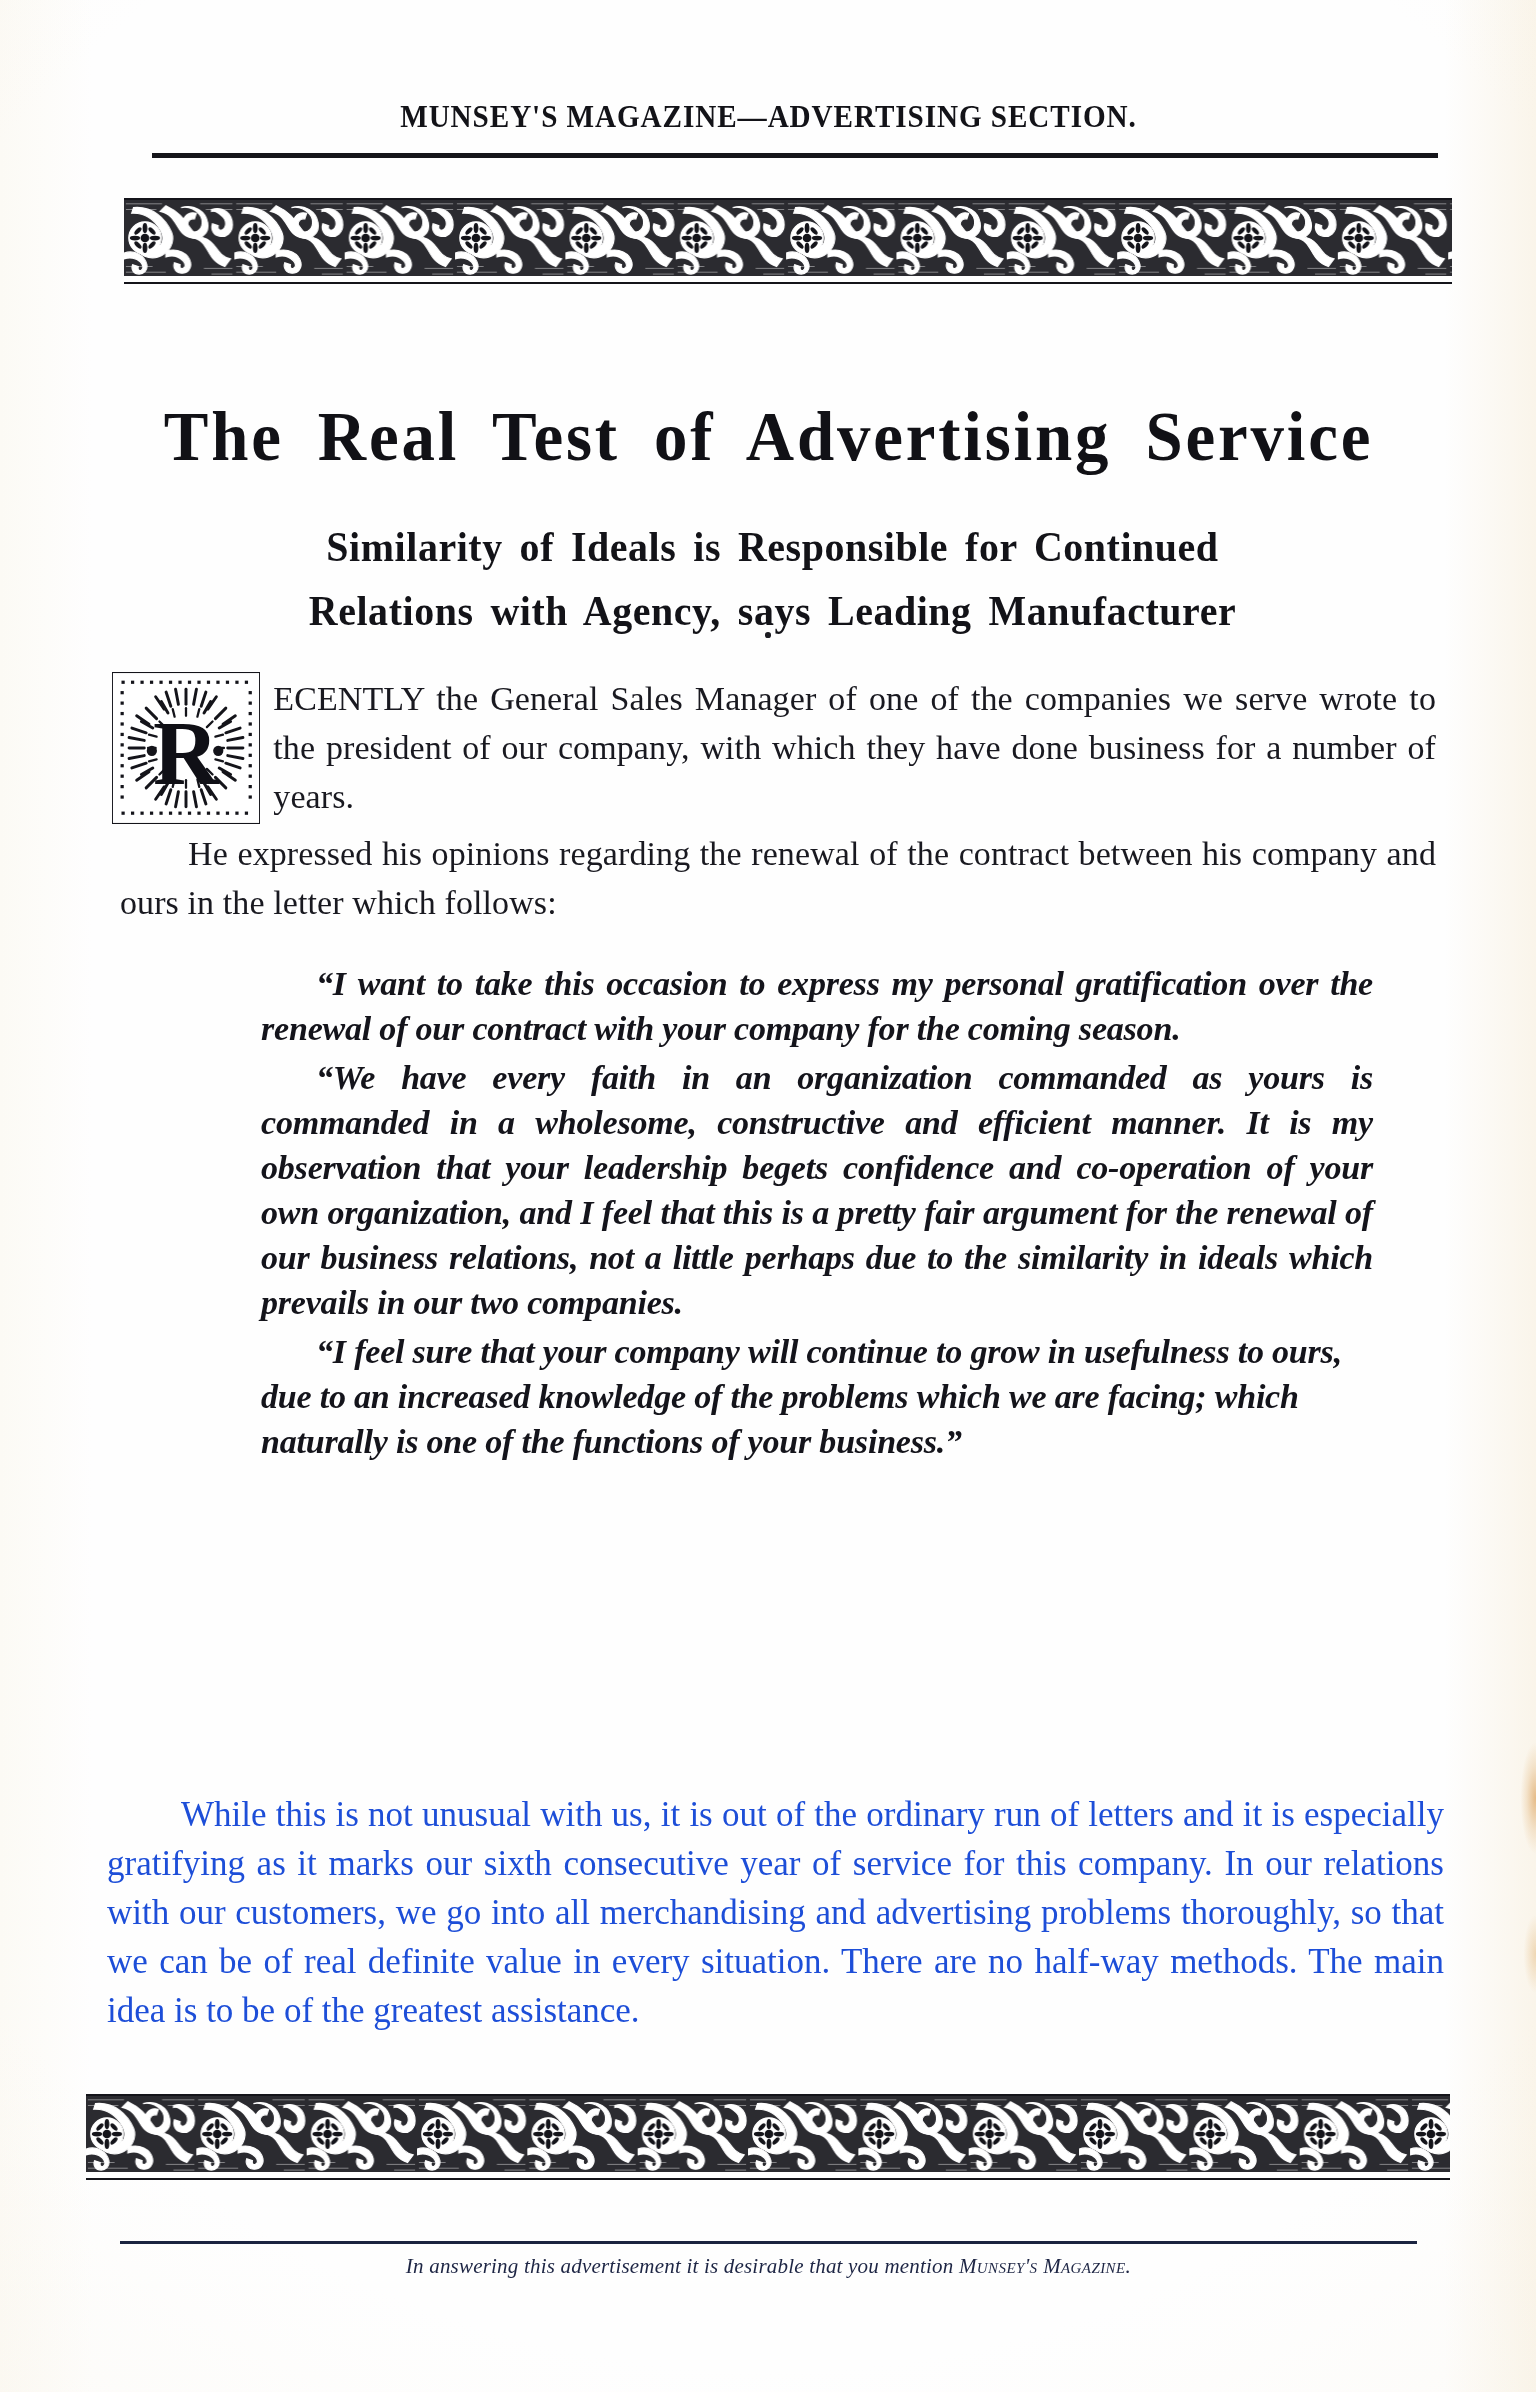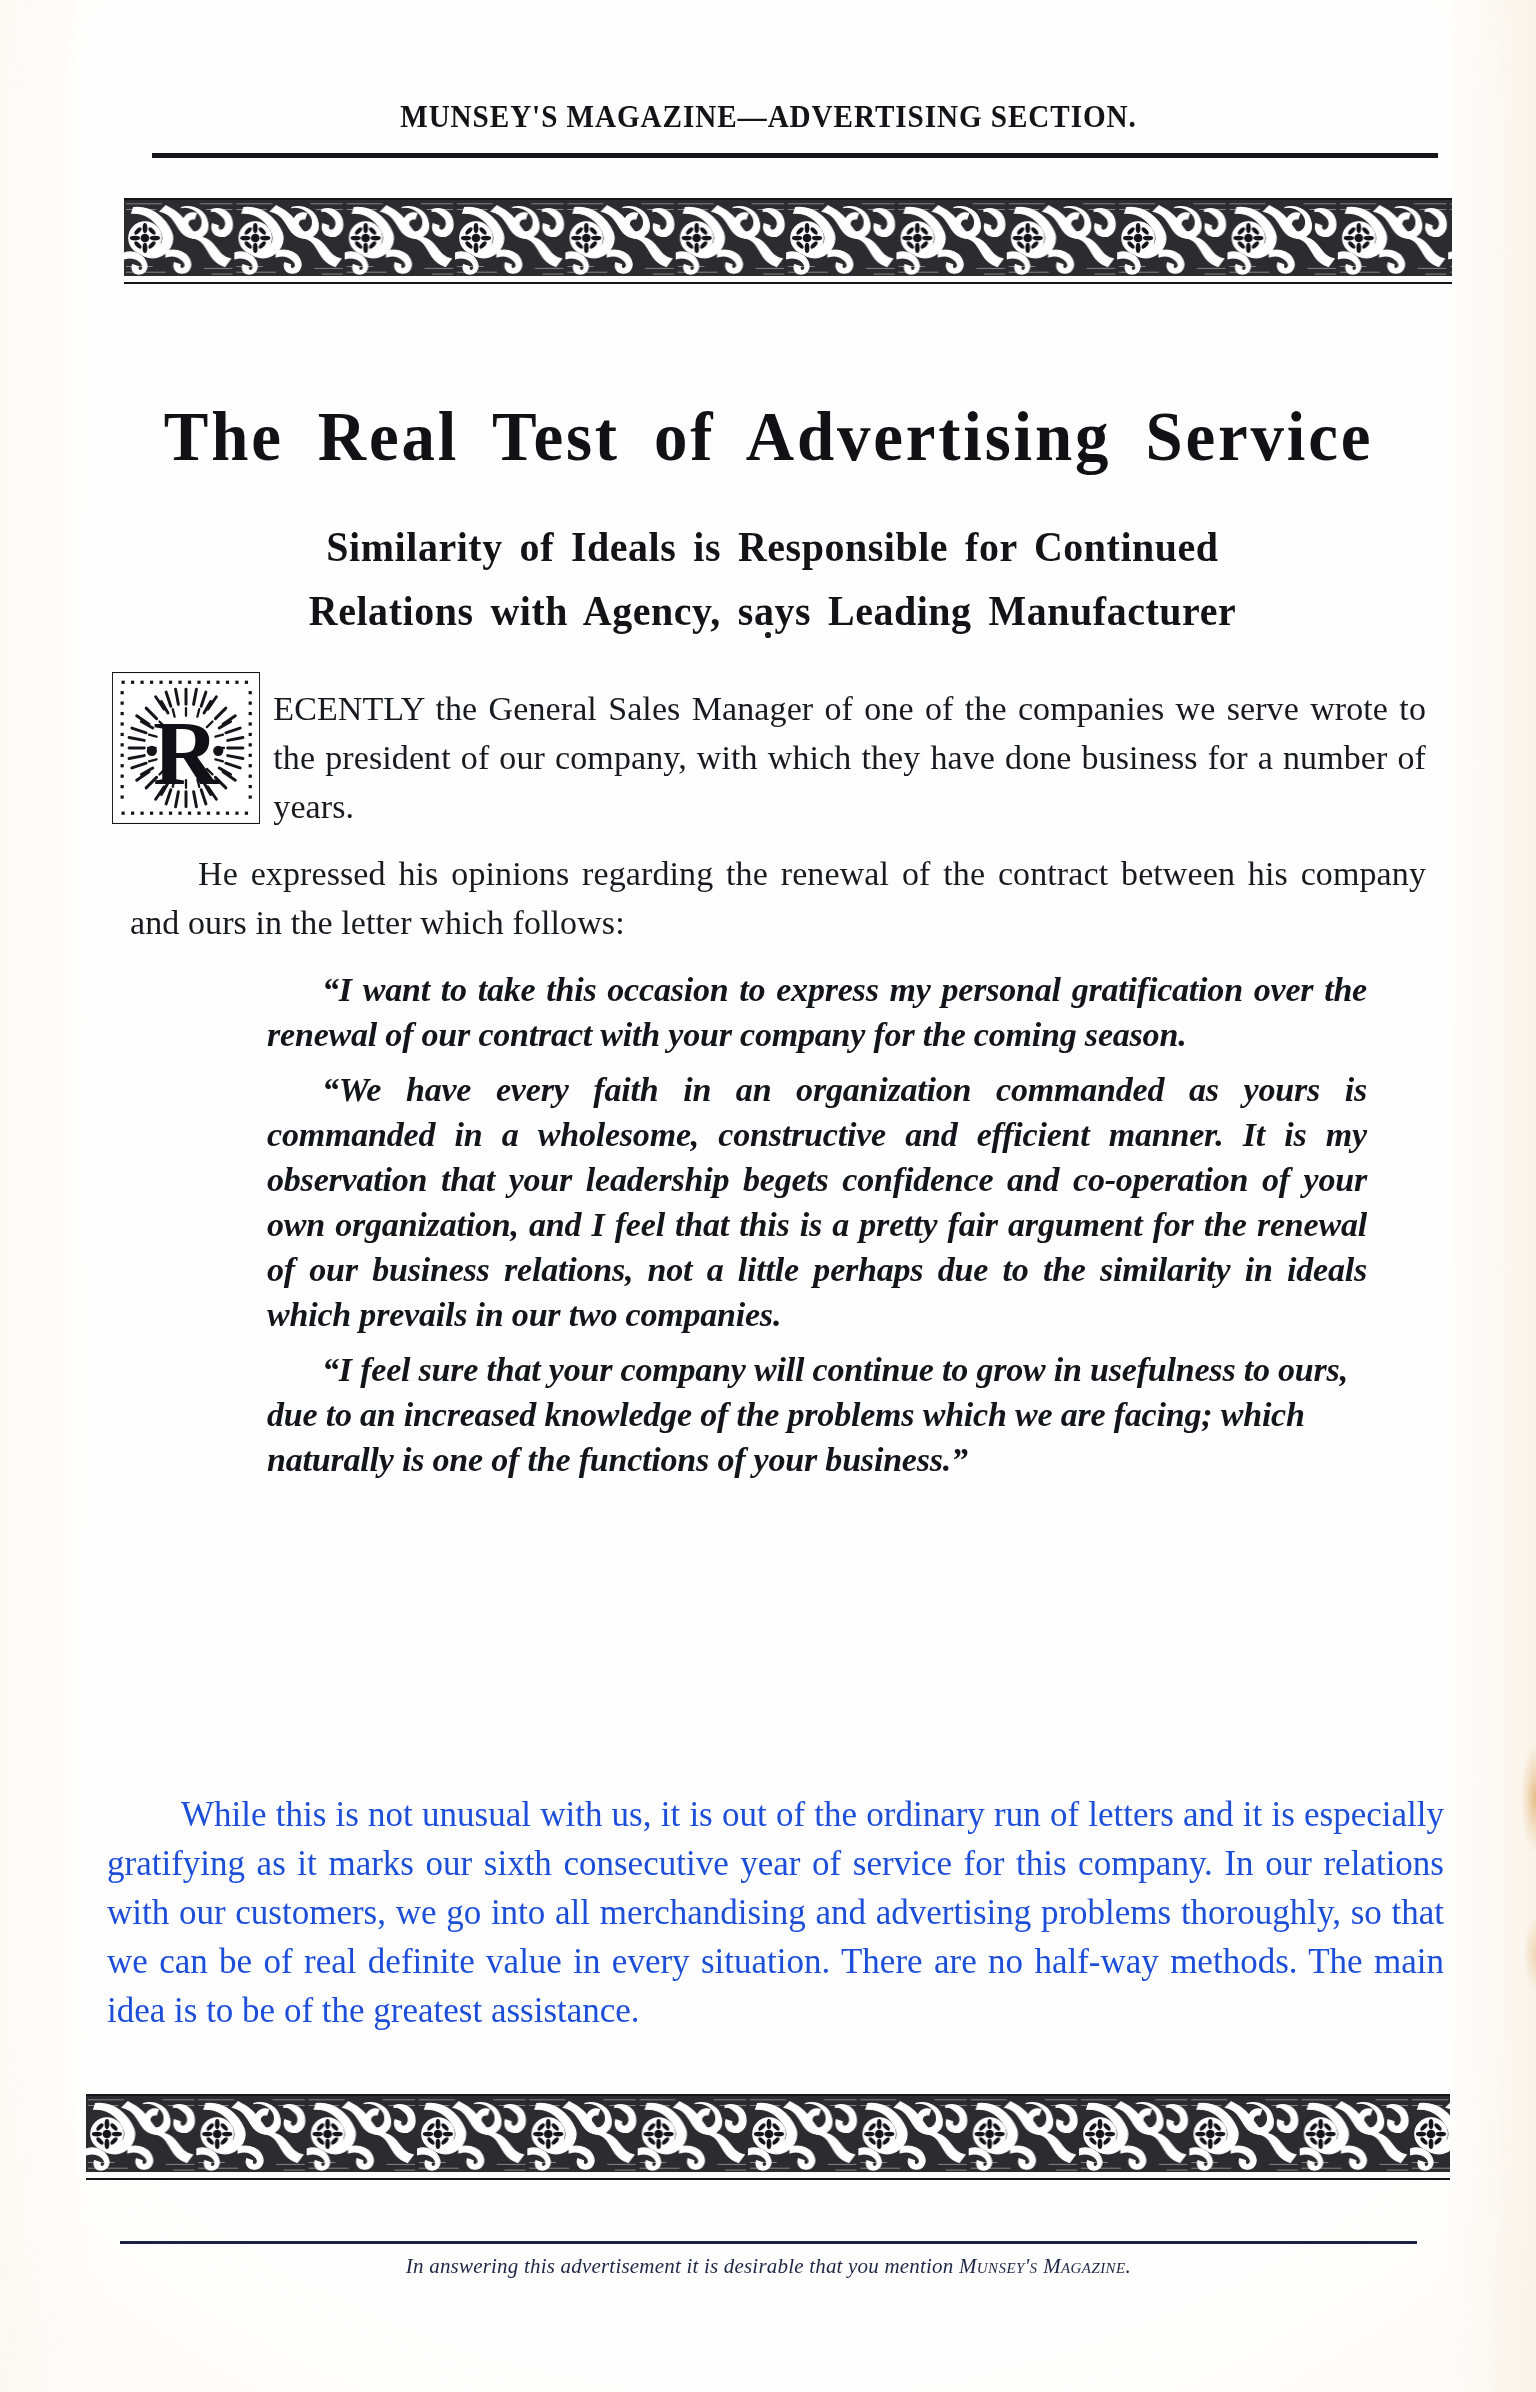--- a/index.html
+++ b/index.html
@@ -153,42 +153,42 @@
   }
   .bodytext {
     font-family: "Liberation Serif", "DejaVu Serif", serif;
     font-size: 34px;
     line-height: 49px;
     color: #191920;
     text-align: justify;
     text-justify: inter-word;
     letter-spacing: 0.1px;
   }
-  .bodytext p { margin: 18px; }
+  .bodytext p { margin: 8px; }
   .para-indent { text-indent: 68px; }
 
   
   .dropcap {
     float: left;
     width: 148px;
     height: 152px;
     margin: 5.7px 13.3px 0 0;
     shape-outside: margin-box;
   }
   .dropcap svg { display:block; width:148px; height:152px; }
 
   
   .quote-block {
     position: absolute;
     left: 217px;
     top: 942px;
     width: 1120px;
   }
   .quote-block p {
-    margin: 10px;
+    margin: 4px;
     font-family: "Liberation Serif", "DejaVu Serif", serif;
     font-style: italic;
     font-weight: 700;
     font-size: 34px;
     line-height: 45px;
     letter-spacing: -0.2px;
     color: #14141b;
     text-align: justify;
     text-justify: inter-word;
     text-indent: 55px;

